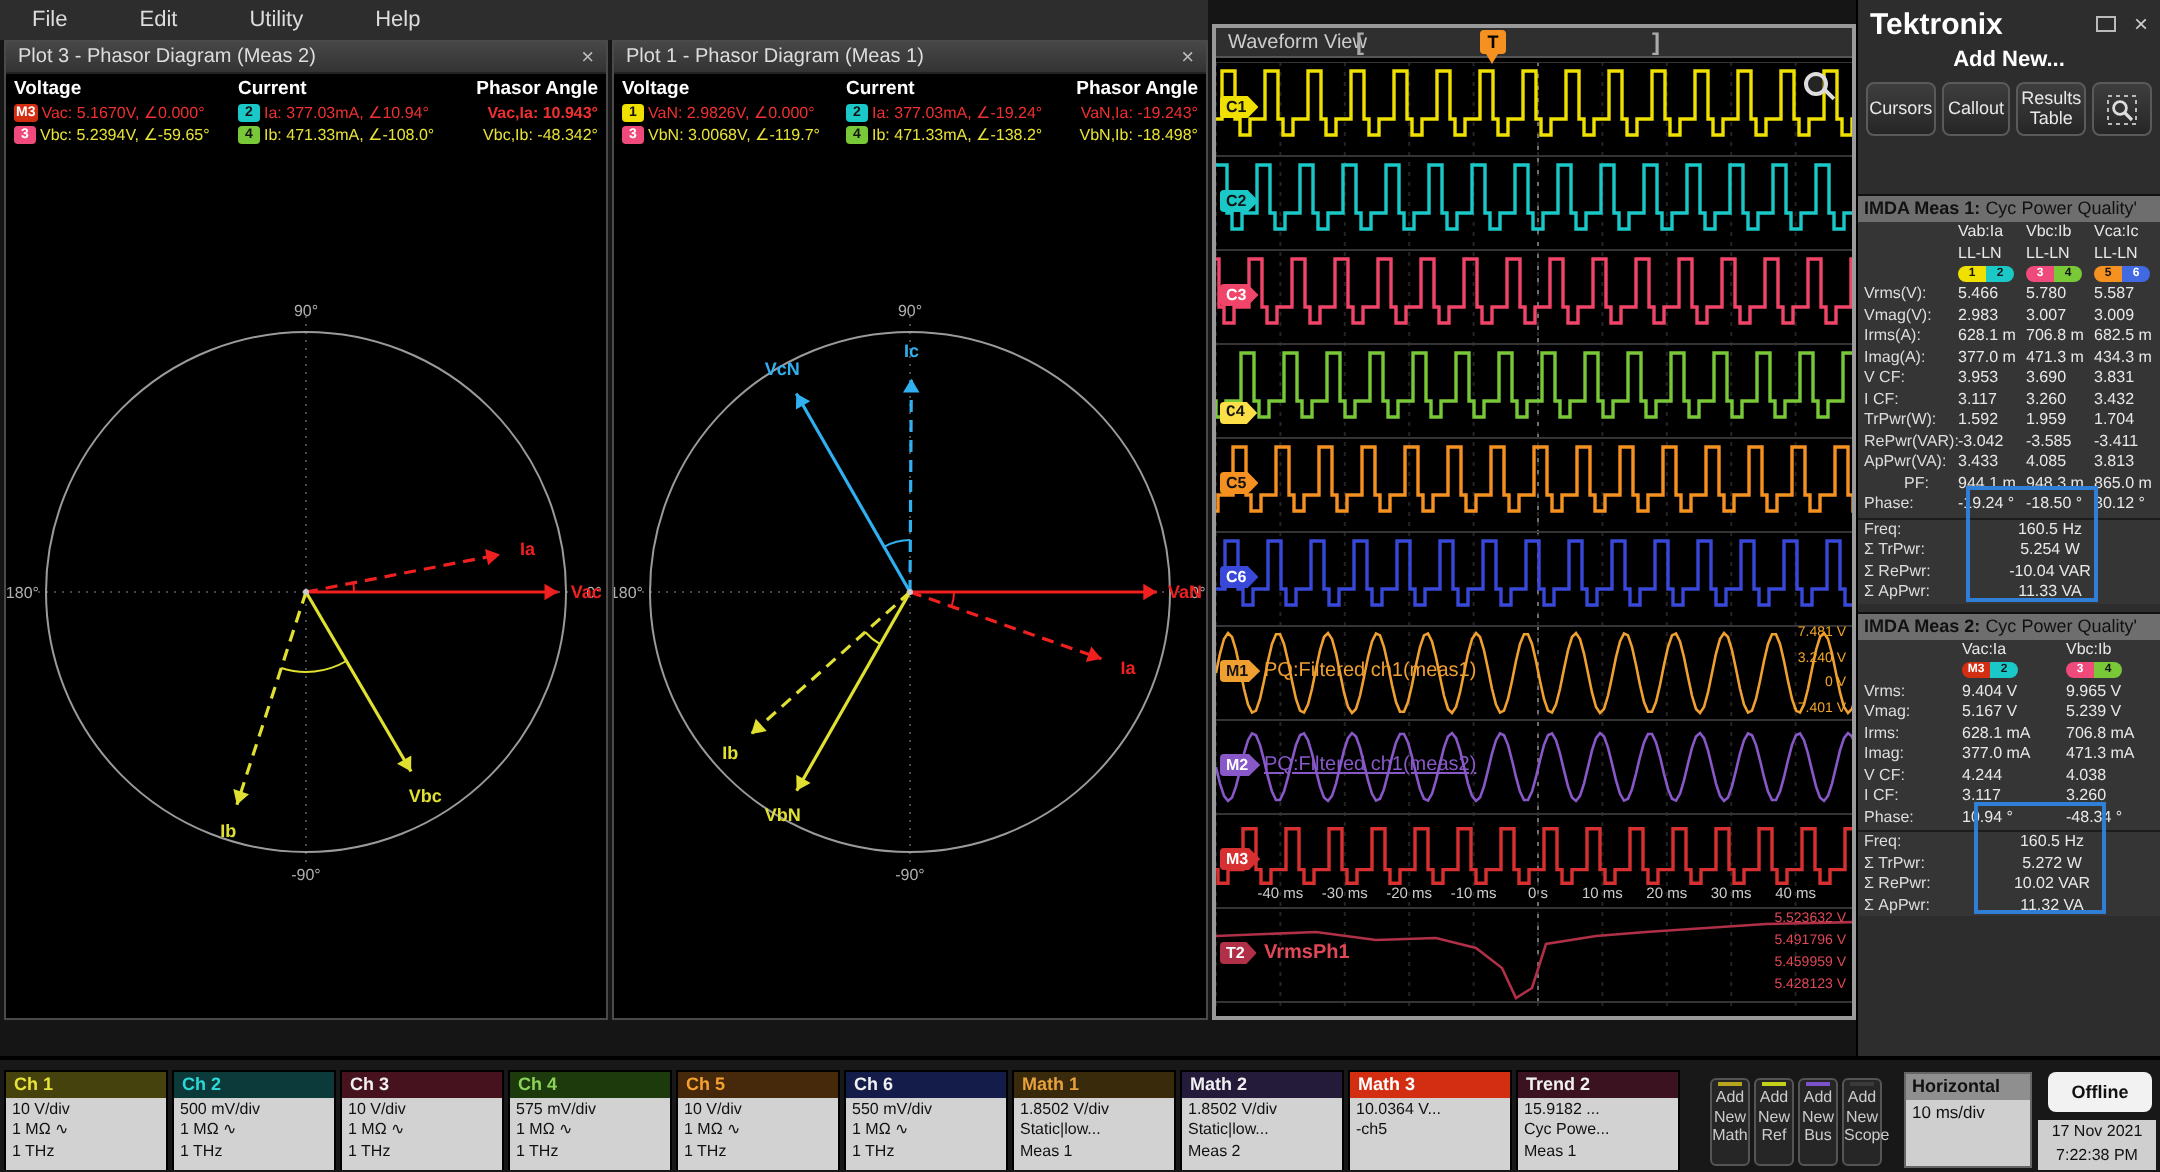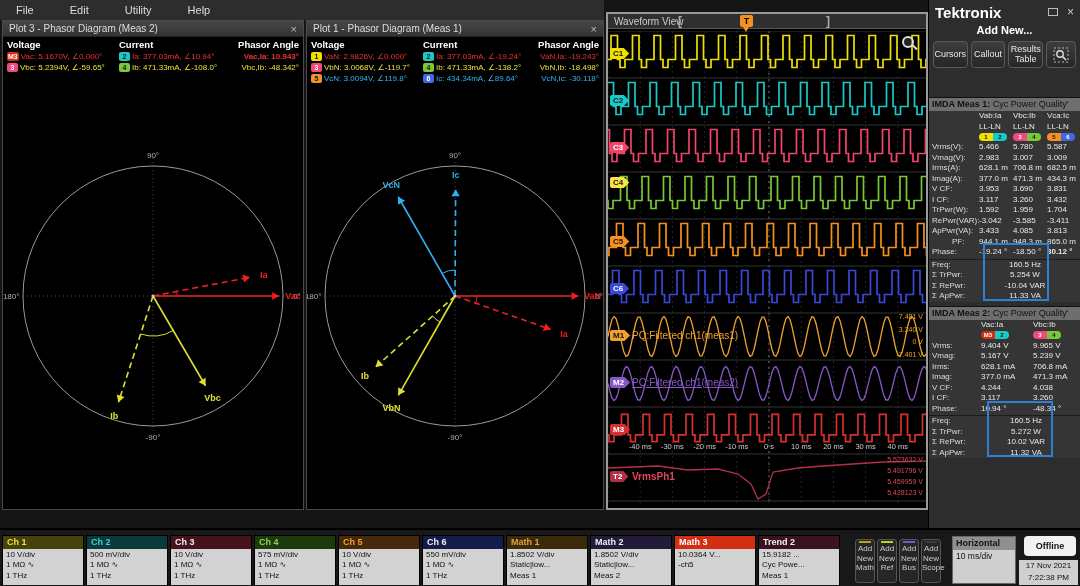--- a/index.html
+++ b/index.html
@@ -170,33 +170,20 @@
           <div class="ph-cell">
             <span class="badge" style="background: rgb(240, 74, 124); color: rgb(255, 255, 255);">3</span>
             <span style="color: rgb(232, 227, 55); text-align: right;">VbN: 3.0068V, ∠-119.7°</span>
           </div>
           <div class="ph-cell">
             <span class="badge" style="background: rgb(120, 200, 56); color: rgb(20, 20, 20);">4</span>
             <span style="color: rgb(232, 227, 55);">Ib: 471.33mA, ∠-138.2°</span>
           </div>
           <div class="ph-cell" style="justify-content: flex-end;">
             <span style="color: rgb(232, 227, 55);">VbN,Ib: -18.498°</span>
-          </div>
-        </div>
-        <div class="ph-row">
-          <div class="ph-cell">
-            <span class="badge" style="background: rgb(245, 145, 32); color: rgb(20, 20, 20);">5</span>
-            <span style="color: rgb(48, 184, 240);">VcN: 3.0094V, ∠119.8°</span>
-          </div>
-          <div class="ph-cell">
-            <span class="badge" style="background: rgb(65, 105, 225); color: rgb(255, 255, 255);">6</span>
-            <span style="color: rgb(48, 184, 240);">Ic: 434.34mA, ∠89.64°</span>
-          </div>
-          <div class="ph-cell" style="justify-content: flex-end;">
-            <span style="color: rgb(48, 184, 240);">VcN,Ic: -30.118°</span>
           </div>
         </div>
       </div>
     <svg class="plot-svg" id="sv1" width="296" height="408" viewBox="0 0 296 408">
         <line x1="148" y1="57" x2="148" y2="333" stroke="#4a4a4a" stroke-dasharray="1 3"></line>
         <line x1="10" y1="195" x2="286" y2="195" stroke="#4a4a4a" stroke-dasharray="1 3"></line>
         <circle cx="148" cy="195" r="130" fill="none" stroke="#9a9a9a"></circle>
         <text x="148" y="57" fill="#b0b0b0" font-size="8" text-anchor="middle">90°</text>
         <text x="292" y="198" fill="#b0b0b0" font-size="8" text-anchor="middle">0°</text>
         <text x="148" y="339" fill="#b0b0b0" font-size="8" text-anchor="middle">-90°</text>
@@ -266,21 +253,21 @@
           <path d="M-16.0 216.5 H-13.0 V192.5 H-6.5 V216.5 H-4.0 V224.5 H1.0 V216.5 H5.5M5.5 216.5 H8.5 V192.5 H15.0 V216.5 H17.5 V224.5 H22.5 V216.5 H27.0M27.0 216.5 H30.0 V192.5 H36.5 V216.5 H39.0 V224.5 H44.0 V216.5 H48.5M48.5 216.5 H51.5 V192.5 H58.0 V216.5 H60.5 V224.5 H65.5 V216.5 H70.0M70.0 216.5 H73.0 V192.5 H79.5 V216.5 H82.0 V224.5 H87.0 V216.5 H91.5M91.5 216.5 H94.5 V192.5 H101.0 V216.5 H103.5 V224.5 H108.5 V216.5 H113.0M113.0 216.5 H116.0 V192.5 H122.5 V216.5 H125.0 V224.5 H130.0 V216.5 H134.5M134.5 216.5 H137.5 V192.5 H144.0 V216.5 H146.5 V224.5 H151.5 V216.5 H156.0M156.0 216.5 H159.0 V192.5 H165.5 V216.5 H168.0 V224.5 H173.0 V216.5 H177.5M177.5 216.5 H180.5 V192.5 H187.0 V216.5 H189.5 V224.5 H194.5 V216.5 H199.0M199.0 216.5 H202.0 V192.5 H208.5 V216.5 H211.0 V224.5 H216.0 V216.5 H220.5M220.5 216.5 H223.5 V192.5 H230.0 V216.5 H232.5 V224.5 H237.5 V216.5 H242.0M242.0 216.5 H245.0 V192.5 H251.5 V216.5 H254.0 V224.5 H259.0 V216.5 H263.5M263.5 216.5 H266.5 V192.5 H273.0 V216.5 H275.5 V224.5 H280.5 V216.5 H285.0M285.0 216.5 H288.0 V192.5 H294.5 V216.5 H297.0 V224.5 H302.0 V216.5 H306.5M306.5 216.5 H309.5 V192.5 H316.0 V216.5 H318.5 V224.5 H323.5 V216.5 H328.0" stroke="#f59120" fill="none" stroke-width="1.7"></path>
           <path d="M-20.0 263.5 H-17.0 V239.5 H-10.5 V263.5 H-8.0 V271.5 H-3.0 V263.5 H1.5M1.5 263.5 H4.5 V239.5 H11.0 V263.5 H13.5 V271.5 H18.5 V263.5 H23.0M23.0 263.5 H26.0 V239.5 H32.5 V263.5 H35.0 V271.5 H40.0 V263.5 H44.5M44.5 263.5 H47.5 V239.5 H54.0 V263.5 H56.5 V271.5 H61.5 V263.5 H66.0M66.0 263.5 H69.0 V239.5 H75.5 V263.5 H78.0 V271.5 H83.0 V263.5 H87.5M87.5 263.5 H90.5 V239.5 H97.0 V263.5 H99.5 V271.5 H104.5 V263.5 H109.0M109.0 263.5 H112.0 V239.5 H118.5 V263.5 H121.0 V271.5 H126.0 V263.5 H130.5M130.5 263.5 H133.5 V239.5 H140.0 V263.5 H142.5 V271.5 H147.5 V263.5 H152.0M152.0 263.5 H155.0 V239.5 H161.5 V263.5 H164.0 V271.5 H169.0 V263.5 H173.5M173.5 263.5 H176.5 V239.5 H183.0 V263.5 H185.5 V271.5 H190.5 V263.5 H195.0M195.0 263.5 H198.0 V239.5 H204.5 V263.5 H207.0 V271.5 H212.0 V263.5 H216.5M216.5 263.5 H219.5 V239.5 H226.0 V263.5 H228.5 V271.5 H233.5 V263.5 H238.0M238.0 263.5 H241.0 V239.5 H247.5 V263.5 H250.0 V271.5 H255.0 V263.5 H259.5M259.5 263.5 H262.5 V239.5 H269.0 V263.5 H271.5 V271.5 H276.5 V263.5 H281.0M281.0 263.5 H284.0 V239.5 H290.5 V263.5 H293.0 V271.5 H298.0 V263.5 H302.5M302.5 263.5 H305.5 V239.5 H312.0 V263.5 H314.5 V271.5 H319.5 V263.5 H324.0" stroke="#3848d8" fill="none" stroke-width="1.7"></path>
           <path d="M0 305.5 L0 305.5 L2 295.8 L4 288.5 L6 285.5 L8 287.5 L10 294.1 L12 303.5 L14 313.4 L16 321.3 L18 325.3 L20 324.3 L22 318.5 L24 309.5 L26 299.5 L28 291.0 L30 286.1 L32 286.1 L34 291.0 L36 299.5 L38 309.5 L40 318.5 L42 324.3 L44 325.3 L46 321.3 L48 313.4 L50 303.5 L52 294.1 L54 287.5 L56 285.5 L58 288.5 L60 295.8 L62 305.5 L64 315.2 L66 322.5 L68 325.5 L70 323.5 L72 316.9 L74 307.5 L76 297.6 L78 289.7 L80 285.7 L82 286.7 L84 292.5 L86 301.5 L88 311.5 L90 320.0 L92 324.9 L94 324.9 L96 320.0 L98 311.5 L100 301.5 L102 292.5 L104 286.7 L106 285.7 L108 289.7 L110 297.6 L112 307.5 L114 316.9 L116 323.5 L118 325.5 L120 322.5 L122 315.2 L124 305.5 L126 295.8 L128 288.5 L130 285.5 L132 287.5 L134 294.1 L136 303.5 L138 313.4 L140 321.3 L142 325.3 L144 324.3 L146 318.5 L148 309.5 L150 299.5 L152 291.0 L154 286.1 L156 286.1 L158 291.0 L160 299.5 L162 309.5 L164 318.5 L166 324.3 L168 325.3 L170 321.3 L172 313.4 L174 303.5 L176 294.1 L178 287.5 L180 285.5 L182 288.5 L184 295.8 L186 305.5 L188 315.2 L190 322.5 L192 325.5 L194 323.5 L196 316.9 L198 307.5 L200 297.6 L202 289.7 L204 285.7 L206 286.7 L208 292.5 L210 301.5 L212 311.5 L214 320.0 L216 324.9 L218 324.9 L220 320.0 L222 311.5 L224 301.5 L226 292.5 L228 286.7 L230 285.7 L232 289.7 L234 297.6 L236 307.5 L238 316.9 L240 323.5 L242 325.5 L244 322.5 L246 315.2 L248 305.5 L250 295.8 L252 288.5 L254 285.5 L256 287.5 L258 294.1 L260 303.5 L262 313.4 L264 321.3 L266 325.3 L268 324.3 L270 318.5 L272 309.5 L274 299.5 L276 291.0 L278 286.1 L280 286.1 L282 291.0 L284 299.5 L286 309.5 L288 318.5 L290 324.3 L292 325.3 L294 321.3 L296 313.4 L298 303.5 L300 294.1 L302 287.5 L304 285.5 L306 288.5 L308 295.8 L310 305.5 L312 315.2 L314 322.5 L316 325.5 L318 323.5 L320 316.9 L322 307.5" stroke="#f0a030" fill="none" stroke-width="1.3"></path>
           <path d="M0 352.5 L0 352.5 L2 360.8 L4 366.9 L6 369.5 L8 367.8 L10 362.2 L12 354.2 L14 345.8 L16 339.1 L18 335.7 L20 336.6 L22 341.4 L24 349.1 L26 357.6 L28 364.8 L30 369.0 L32 369.0 L34 364.8 L36 357.6 L38 349.1 L40 341.4 L42 336.6 L44 335.7 L46 339.1 L48 345.8 L50 354.2 L52 362.2 L54 367.8 L56 369.5 L58 366.9 L60 360.8 L62 352.5 L64 344.2 L66 338.1 L68 335.5 L70 337.2 L72 342.8 L74 350.8 L76 359.2 L78 365.9 L80 369.3 L82 368.4 L84 363.6 L86 355.9 L88 347.4 L90 340.2 L92 336.0 L94 336.0 L96 340.2 L98 347.4 L100 355.9 L102 363.6 L104 368.4 L106 369.3 L108 365.9 L110 359.2 L112 350.8 L114 342.8 L116 337.2 L118 335.5 L120 338.1 L122 344.2 L124 352.5 L126 360.8 L128 366.9 L130 369.5 L132 367.8 L134 362.2 L136 354.2 L138 345.8 L140 339.1 L142 335.7 L144 336.6 L146 341.4 L148 349.1 L150 357.6 L152 364.8 L154 369.0 L156 369.0 L158 364.8 L160 357.6 L162 349.1 L164 341.4 L166 336.6 L168 335.7 L170 339.1 L172 345.8 L174 354.2 L176 362.2 L178 367.8 L180 369.5 L182 366.9 L184 360.8 L186 352.5 L188 344.2 L190 338.1 L192 335.5 L194 337.2 L196 342.8 L198 350.8 L200 359.2 L202 365.9 L204 369.3 L206 368.4 L208 363.6 L210 355.9 L212 347.4 L214 340.2 L216 336.0 L218 336.0 L220 340.2 L222 347.4 L224 355.9 L226 363.6 L228 368.4 L230 369.3 L232 365.9 L234 359.2 L236 350.8 L238 342.8 L240 337.2 L242 335.5 L244 338.1 L246 344.2 L248 352.5 L250 360.8 L252 366.9 L254 369.5 L256 367.8 L258 362.2 L260 354.2 L262 345.8 L264 339.1 L266 335.7 L268 336.6 L270 341.4 L272 349.1 L274 357.6 L276 364.8 L278 369.0 L280 369.0 L282 364.8 L284 357.6 L286 349.1 L288 341.4 L290 336.6 L292 335.7 L294 339.1 L296 345.8 L298 354.2 L300 362.2 L302 367.8 L304 369.5 L306 366.9 L308 360.8 L310 352.5 L312 344.2 L314 338.1 L316 335.5 L318 337.2 L320 342.8 L322 350.8" stroke="#8858c8" fill="none" stroke-width="1.3"></path>
           <path d="M-11.0 403.8 H-8.0 V383.4 H-1.5 V403.8 H1.0 V410.6 H6.0 V403.8 H10.5M10.5 403.8 H13.5 V383.4 H20.0 V403.8 H22.5 V410.6 H27.5 V403.8 H32.0M32.0 403.8 H35.0 V383.4 H41.5 V403.8 H44.0 V410.6 H49.0 V403.8 H53.5M53.5 403.8 H56.5 V383.4 H63.0 V403.8 H65.5 V410.6 H70.5 V403.8 H75.0M75.0 403.8 H78.0 V383.4 H84.5 V403.8 H87.0 V410.6 H92.0 V403.8 H96.5M96.5 403.8 H99.5 V383.4 H106.0 V403.8 H108.5 V410.6 H113.5 V403.8 H118.0M118.0 403.8 H121.0 V383.4 H127.5 V403.8 H130.0 V410.6 H135.0 V403.8 H139.5M139.5 403.8 H142.5 V383.4 H149.0 V403.8 H151.5 V410.6 H156.5 V403.8 H161.0M161.0 403.8 H164.0 V383.4 H170.5 V403.8 H173.0 V410.6 H178.0 V403.8 H182.5M182.5 403.8 H185.5 V383.4 H192.0 V403.8 H194.5 V410.6 H199.5 V403.8 H204.0M204.0 403.8 H207.0 V383.4 H213.5 V403.8 H216.0 V410.6 H221.0 V403.8 H225.5M225.5 403.8 H228.5 V383.4 H235.0 V403.8 H237.5 V410.6 H242.5 V403.8 H247.0M247.0 403.8 H250.0 V383.4 H256.5 V403.8 H259.0 V410.6 H264.0 V403.8 H268.5M268.5 403.8 H271.5 V383.4 H278.0 V403.8 H280.5 V410.6 H285.5 V403.8 H290.0M290.0 403.8 H293.0 V383.4 H299.5 V403.8 H302.0 V410.6 H307.0 V403.8 H311.5M311.5 403.8 H314.5 V383.4 H321.0 V403.8 H323.5 V410.6 H328.5 V403.8 H333.0" stroke="#d83030" fill="none" stroke-width="1.7"></path>
           <path d="M0 437 L50 435 L80 439 L110 438 L130 443 L143 453 L150 468 L158 463 L165 441 L190 437 L215 435 L245 433 L275 431 L322 430" stroke="#b03048" fill="none" stroke-width="1.3"></path>
         </svg>
         <span class="ch-tag" style="top: 19px; background: rgb(240, 224, 0); color: rgb(20, 20, 20);">C1</span>
         <span class="ch-tag" style="top: 66px; background: rgb(26, 200, 200); color: rgb(20, 20, 20);">C2</span>
         <span class="ch-tag" style="top: 113px; background: rgb(240, 68, 104); color: rgb(255, 255, 255);">C3</span>
-        <span class="ch-tag" style="top: 148px; background: #fde047; color: rgb(20, 20, 20);">C4</span>
+        <span class="ch-tag" style="top: 172px; background: #fde047; color: rgb(20, 20, 20); font-family: Liberation Mono, monospace;">C4</span>
         <span class="ch-tag" style="top: 207px; background: rgb(245, 145, 32); color: rgb(20, 20, 20);">C5</span>
         <span class="ch-tag" style="top: 254px; background: rgb(56, 72, 216); color: rgb(255, 255, 255);">C6</span>
         <span class="ch-tag" style="top: 301px; background: rgb(240, 160, 48); color: rgb(20, 20, 20);">M1</span>
         <span class="wave-ann" style="left: 24px; top: 301px; color: rgb(240, 160, 48);">PQ:Filtered ch1(meas1)</span>
         <span class="ch-tag" style="top: 348px; background: rgb(136, 88, 200); color: rgb(255, 255, 255);">M2</span>
         <span class="wave-ann" style="left: 24px; top: 348px; color: rgb(136, 88, 200); text-decoration: underline;">PQ:Filtered ch1(meas2)</span>
         <span class="ch-tag" style="top: 395px; background: rgb(216, 48, 48); color: rgb(255, 255, 255);">M3</span>
         <span class="ch-tag" style="top: 442px; background: rgb(176, 48, 72); color: rgb(255, 255, 255);">T2</span>
         <span class="wave-ann" style="left: 24px; top: 442px; color: rgb(224, 72, 88); font-weight: bold;">VrmsPh1</span>
         <div class="time-labels" style="position: absolute; top: 413px; left: 0px; width: 100%;">
@@ -412,21 +399,21 @@
         <div class="mrow">
           <span class="mlabel" style="width: 50px; padding-left: 23px;">PF:</span>
           <span style="width: 34px;">944.1 m</span>
           <span style="width: 34px;">948.3 m</span>
           <span style="width: 32px;">865.0 m</span>
         </div>
         <div class="mrow">
           <span class="mlabel" style="width: 50px;">Phase:</span>
           <span style="width: 34px;">-19.24 °</span>
           <span style="width: 34px;">-18.50 °</span>
-          <span style="width: 32px; font-weight: bold;">30.12 °</span>
+          <span style="width: 32px;">30.12 °</span>
         </div>
         <div class="msep"></div>
         <div class="mrow">
           <span class="mlabel" style="width: 50px;">Freq:</span>
           <span class="sumval">160.5 Hz</span>
         </div>
         <div class="mrow">
           <span class="mlabel" style="width: 50px;">Σ TrPwr:</span>
           <span class="sumval">5.254 W</span>
         </div>

